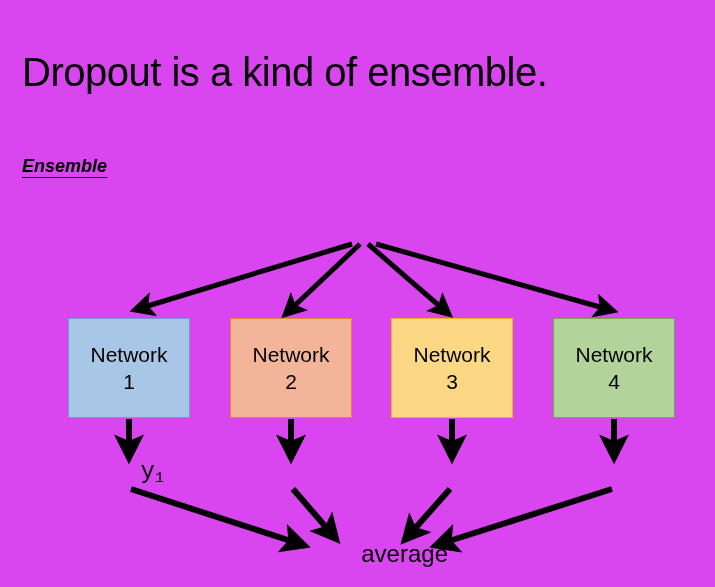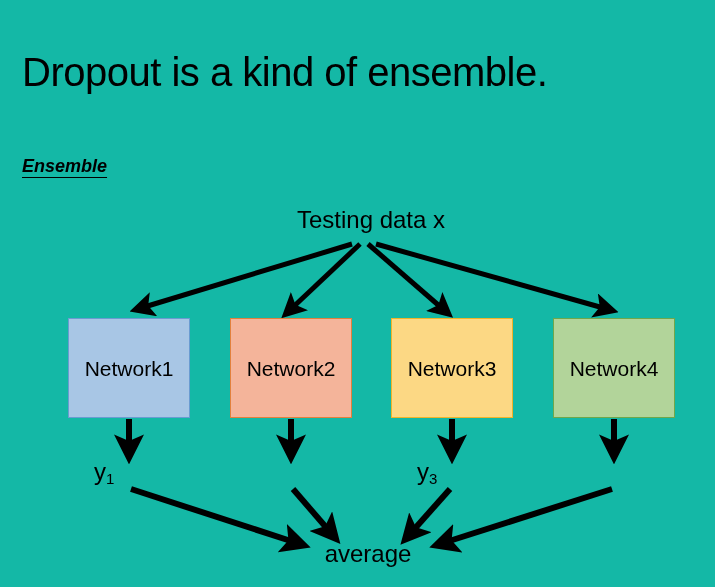--- a/index.html
+++ b/index.html
@@ -13,21 +13,21 @@
     position: relative;
     overflow: hidden;
     font-family: "Liberation Sans", sans-serif;
     color: #000000;
   }
   #slide {
     position: absolute;
     left: 0; top: 0;
     width: 715px;
     height: 587px;
-    background: #14b8a6;
+    background: #d946ef;
   }
   
   #slide-title {
     position: absolute;
     left: 22px;
     top: 48px;
     width: 660px;
     font-size: 40px;
     line-height: 48px;
     font-weight: 400;
@@ -72,21 +72,21 @@
   }
   
   .network-box {
     position: absolute;
     width: 122px;
     height: 100px;
     box-sizing: border-box;
     border-width: 1.5px;
     border-style: solid;
     display: flex;
-    flex-direction: row;
+    flex-direction: column;
     align-items: center;
     justify-content: center;
     font-size: 21px;
     line-height: 27px;
     color: #000000;
   }
   .network-box .box-name,
   .network-box .box-index {
     display: block;
     text-align: center;
@@ -94,62 +94,62 @@
   }
   #network-box-1 { left: 68px;  top: 318px; background: #A8C6E5; border-color: #6A9BD1; }
   #network-box-2 { left: 230px; top: 318px; background: #F4B49A; border-color: #E2803C; }
   #network-box-3 { left: 391px; top: 318px; background: #FCD884; border-color: #F0B429; }
   #network-box-4 { left: 553px; top: 318px; background: #B2D49A; border-color: #6FA74B; }
 
   
   .y-output {
     position: absolute;
     width: 70px;
-    text-align: left;
+    text-align: right;
     font-size: 24px;
     line-height: 28px;
     color: #000000;
     white-space: nowrap;
+    font-family: Liberation Mono, monospace;
   }
   .y-output sub {
     font-size: 15px;
     line-height: 0;
     vertical-align: baseline;
     position: relative;
     top: 4px;
     left: 0px;
   }
   #y-output-1 { left: 94px;  top: 458px; }
   #y-output-2 { left: 255px; top: 458px; }
   #y-output-3 { left: 417px; top: 458px; }
   #y-output-4 { left: 579px; top: 458px; }
 
   
   #average-label {
     position: absolute;
     left: 288px;
     top: 539px;
     width: 160px;
-    text-align: center;
+    text-align: right;
     font-size: 24px;
     line-height: 30px;
     color: #000000;
     white-space: nowrap;
   }
 </style>
 </head>
 <body>
 
 <div id="slide">
 
   <div id="slide-title">Dropout is a kind of ensemble.</div>
 
   <div id="section-heading">Ensemble</div>
 
-  <div id="input-label">Testing data x</div>
 
   <svg id="arrow-layer" viewBox="0 0 715 587">
     <defs>
       <marker id="ah" markerWidth="5" markerHeight="5" refX="2.6" refY="2.5" orient="auto" markerUnits="strokeWidth">
         <path d="M0,0 L5,2.5 L0,5 L1.1,2.5 z" fill="#000000"></path>
       </marker>
     </defs>
 
     <g stroke="#000000" stroke-width="5" fill="none" marker-end="url(#ah)">
       <line x1="352" y1="244" x2="141" y2="308"></line>
@@ -189,19 +189,16 @@
   </div>
 
   <div class="network-box" id="network-box-4">
     <span class="box-name">Network</span>
     <span class="box-index">4</span>
   </div>
 
   <div class="y-output" id="y-output-1">
     <span>y</span><sub>1</sub>
   </div>
-  <div class="y-output" id="y-output-3">
-    <span>y</span><sub>3</sub>
-  </div>
 
   <div id="average-label">average</div>
 
 </div>
 
 </body></html>

